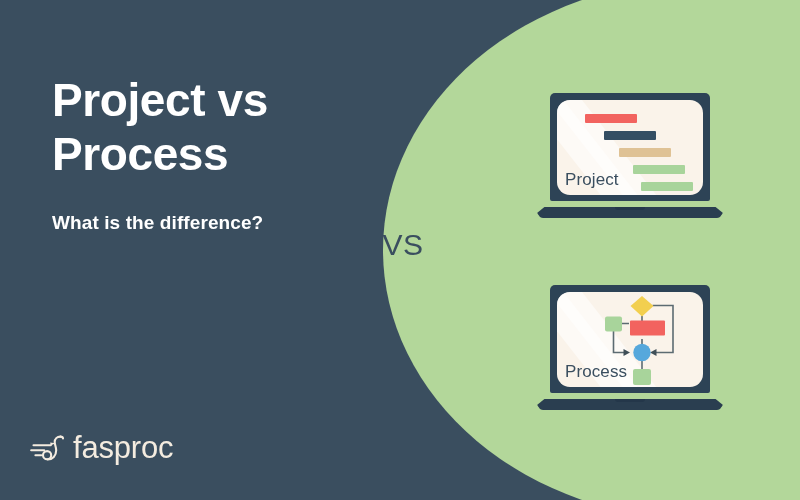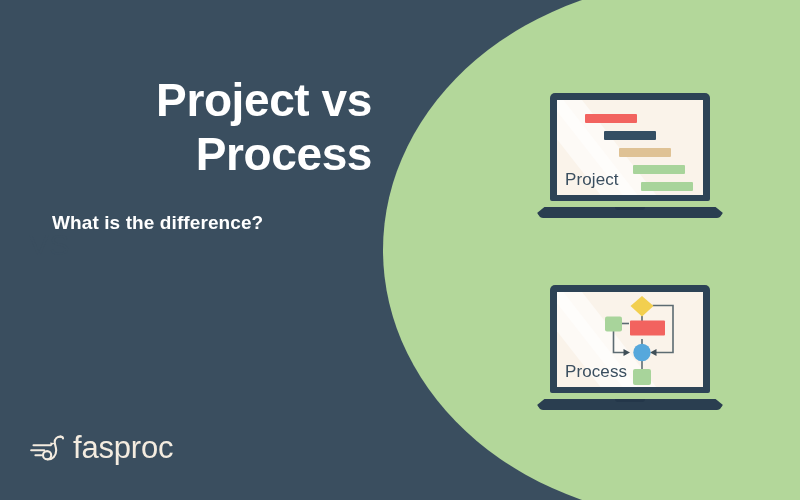--- a/index.html
+++ b/index.html
@@ -39,21 +39,20 @@
     z-index: 5;
   }
   .title {
     margin: 0;
     color: #ffffff;
     font-size: 46px;
     line-height: 1.17;
     font-weight: bold;
     letter-spacing: -0.4px;
     white-space: pre-line;
-    text-align: right;
   }
   .subtitle {
     margin: 0;
     padding-top: 30px;
     color: #ffffff;
     font-size: 19px;
     font-weight: bold;
     letter-spacing: 0.1px;
   }
 
@@ -74,20 +73,21 @@
     margin-left: 3px;
     line-height: 1;
   }
 
   
   .vs {
     position: absolute;
     left: 0;
     top: 228px;
     width: 748px;
+    text-align: center;
     z-index: 6;
     pointer-events: none;
   }
   .vs span {
     display: inline-block;
     position: relative;
     left: 29px;
     color: #3a4e5f;
     font-size: 30px;
     letter-spacing: 0.5px;
@@ -112,20 +112,21 @@
     background: #2d4356;
     border-radius: 5px 5px 2px 2px;
     padding: 7px 7px 6px 7px;
   }
   .screen {
     position: relative;
     width: 100%;
     height: 100%;
     background: #faf3ea;
     overflow: hidden;
+    border-radius: 13px;
   }
   .glare {
     position: absolute;
     left: -62px;
     top: -40px;
     width: 44px;
     height: 230px;
     background: #ffffff;
     opacity: 0.55;
     transform: rotate(-38deg);

